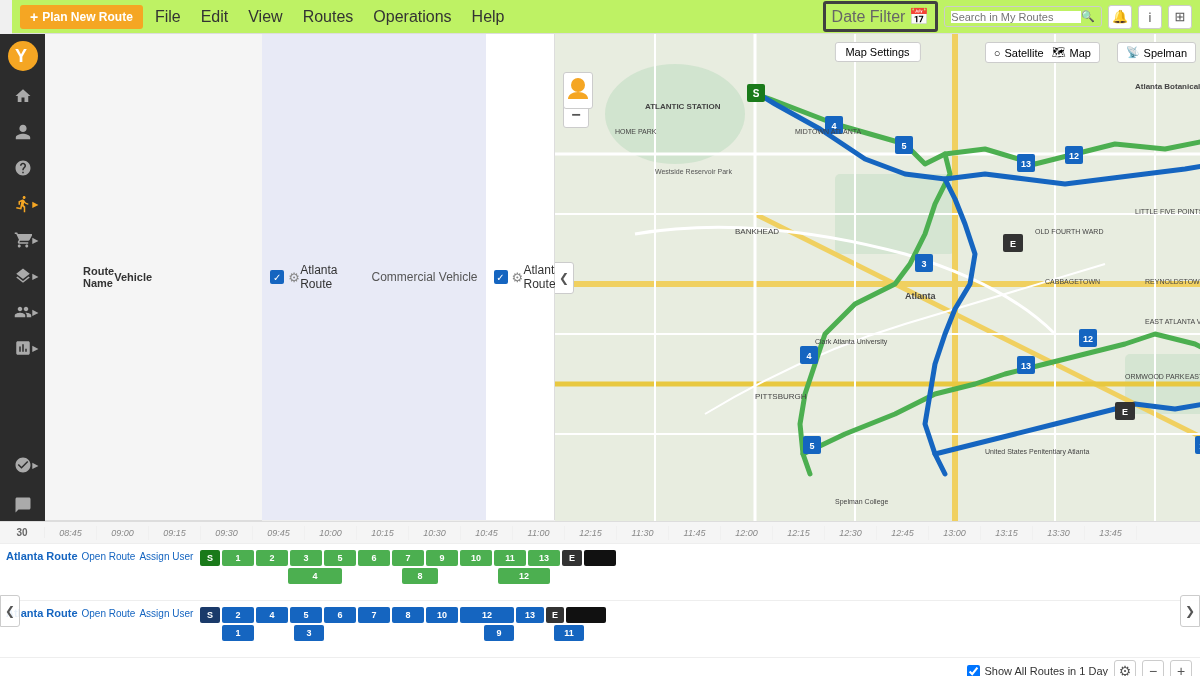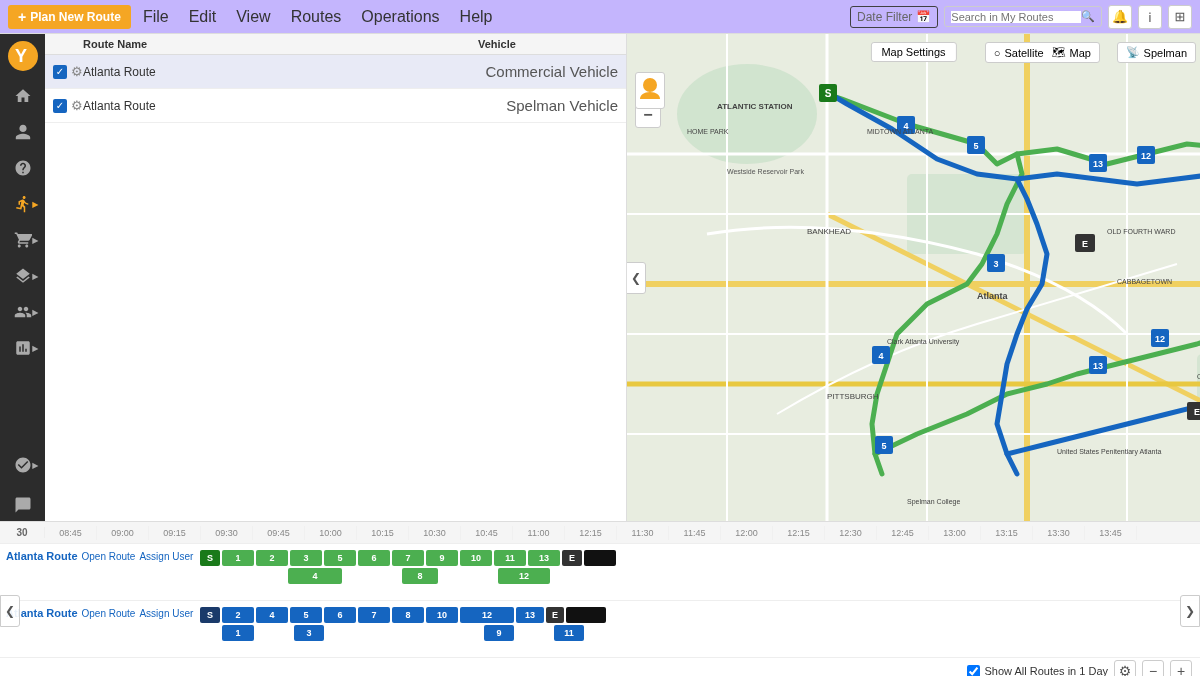--- a/index.html
+++ b/index.html
@@ -3,24 +3,25 @@
   <meta charset="utf-8">
   <style>
     * { box-sizing: border-box; margin: 0; padding: 0; }
     body { font-family: Arial, sans-serif; font-size: 12px; background: #f0f0f0; overflow: hidden; width: 1200px; height: 676px; }
 
     
     .topbar {
       display: flex;
       align-items: center;
       height: 34px;
-      background: #c4b5fd;
+      background: #bef264;
       border-bottom: 1px solid #ddd;
       padding: 0 8px;
       gap: 4px;
+      margin-left: 12px;
     }
     .plan-new-route-btn {
       background: #f5a623;
       color: #fff;
       border: none;
       border-radius: 3px;
       padding: 4px 10px;
       font-size: 12px;
       font-weight: bold;
       cursor: pointer;
@@ -37,24 +38,24 @@
     }
     .topbar-right {
       margin-left: auto;
       display: flex;
       align-items: center;
       gap: 6px;
     }
     .date-filter {
       display: flex;
       align-items: center;
-      border: 1px solid #404040;
+      border: 3px solid #404040;
       border-radius: 3px;
       padding: 3px 6px;
-      font-size: 12px;
+      font-size: 16px;
       color: #666;
       gap: 4px;
       cursor: pointer;
     }
     .search-box {
       display: flex;
       align-items: center;
       border: 1px solid #ccc;
       border-radius: 3px;
       padding: 3px 6px;
@@ -112,24 +113,24 @@
     }
     .sidebar-icon.active { color: #f5a623; }
     .sidebar-icon .chevron {
       font-size: 8px;
       position: absolute;
       right: 2px;
     }
 
     
     .route-panel {
-      width: 582px;
-      background: #fff;
-      display: flex;
-      flex-direction: column;
+      width: 510px;
+      background: #fff;
+      display: flex;
+      flex-direction: row;
       border-right: 1px solid #ddd;
     }
     .route-table-header {
       display: flex;
       align-items: center;
       padding: 4px 8px;
       background: #f5f5f5;
       border-bottom: 1px solid #ddd;
       font-weight: bold;
       font-size: 11px;
@@ -141,21 +142,21 @@
     .route-row {
       display: flex;
       align-items: center;
       padding: 8px;
       border-bottom: 1px solid #eee;
       cursor: pointer;
     }
     .route-row.selected { background: #e8eaf6; }
     .route-row .col-check { width: 30px; display: flex; align-items: center; gap: 4px; }
     .route-row .col-name { flex: 1; font-size: 12px; color: #333; }
-    .route-row .col-vehicle { width: 140px; font-size: 15px; color: #555; text-align: right; }
+    .route-row .col-vehicle { width: 140px; font-size: 12px; color: #555; text-align: right; }
     .checkbox {
       width: 14px;
       height: 14px;
       background: #1565c0;
       border-radius: 2px;
       display: flex;
       align-items: center;
       justify-content: center;
       color: #fff;
       font-size: 10px;
@@ -271,20 +272,21 @@
       min-width: 45px;
       display: flex;
       align-items: center;
       justify-content: center;
       border-right: 1px solid #eee;
     }
     .timeline-times {
       display: flex;
       flex: 1;
       overflow: hidden;
+      font-style: italic;
     }
     .time-mark {
       font-size: 9px;
       color: #888;
       min-width: 52px;
       text-align: center;
       border-right: 1px solid #f0f0f0;
       padding: 2px 0;
     }
     .timeline-body {

